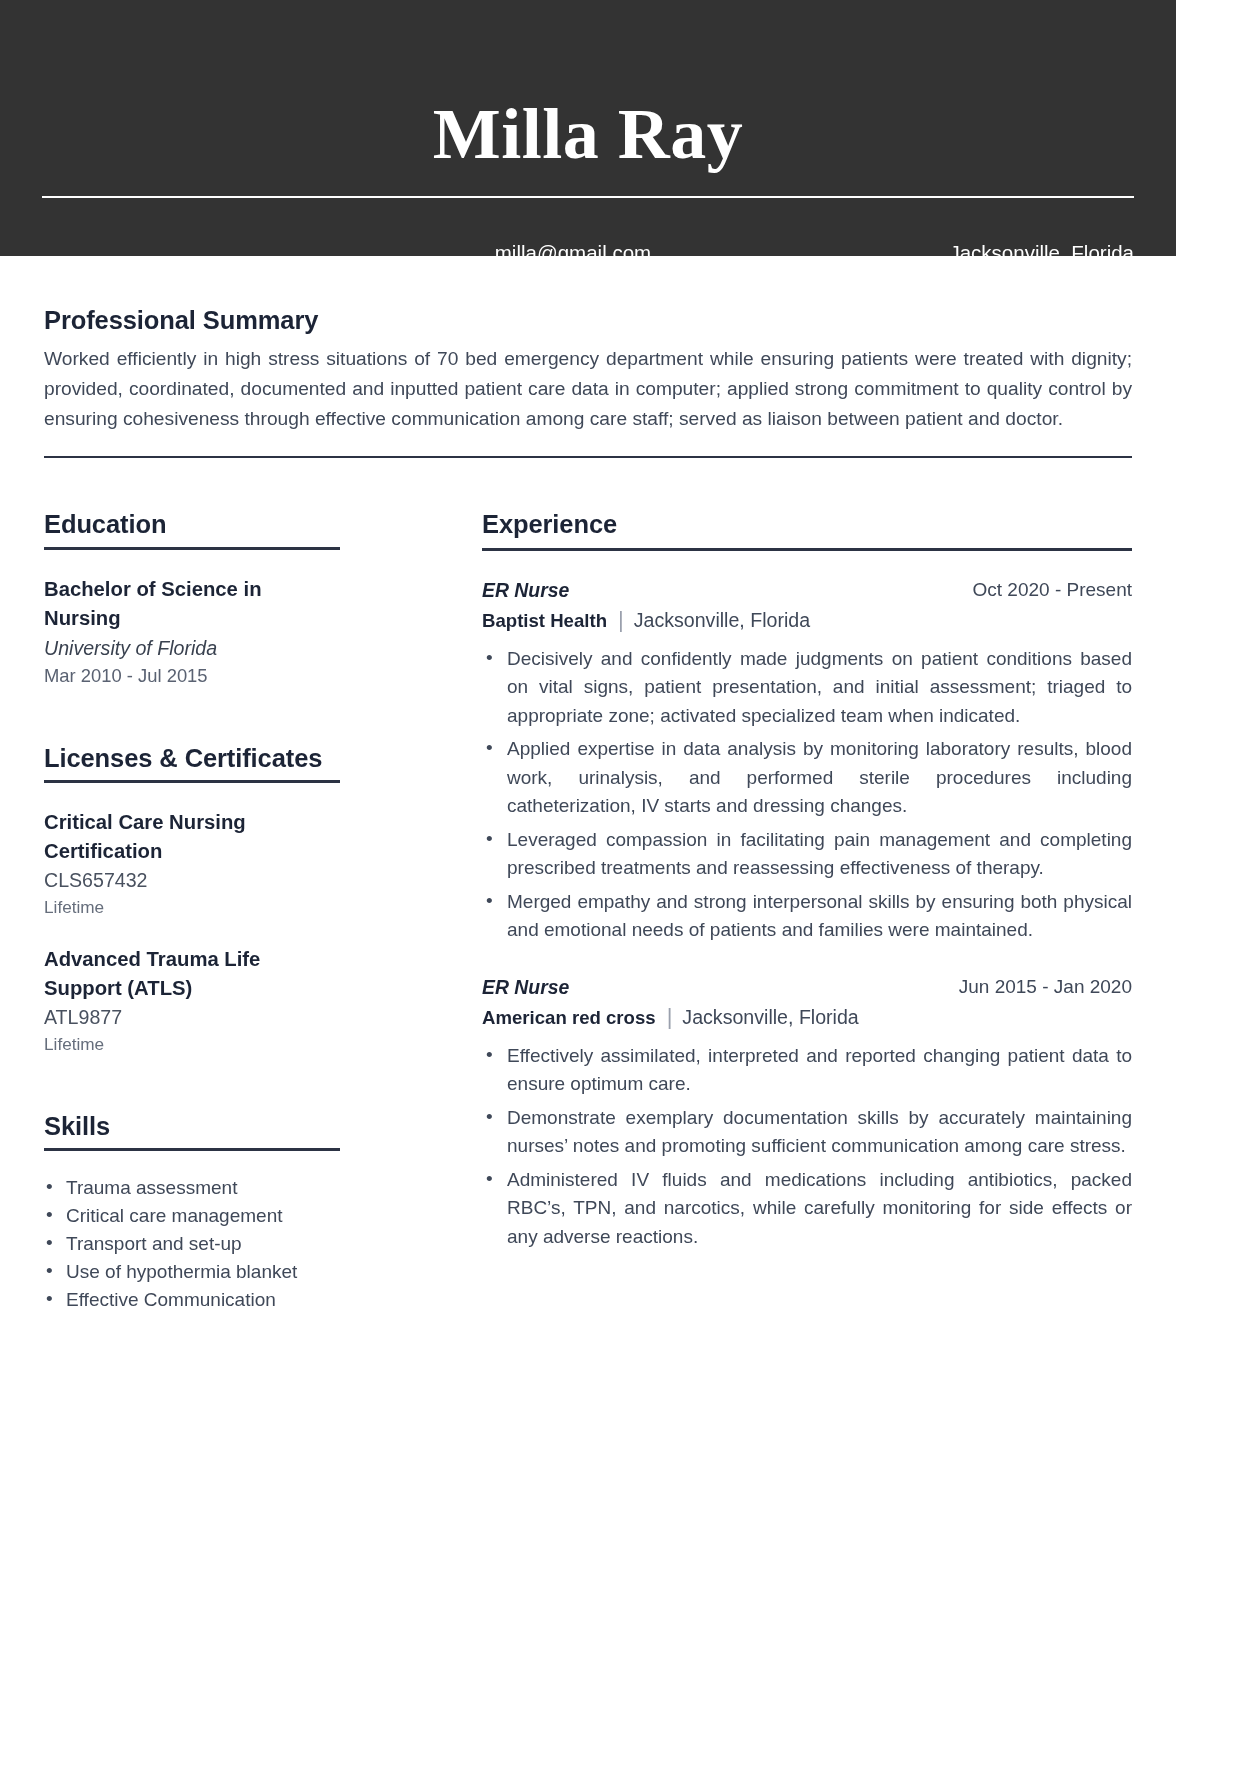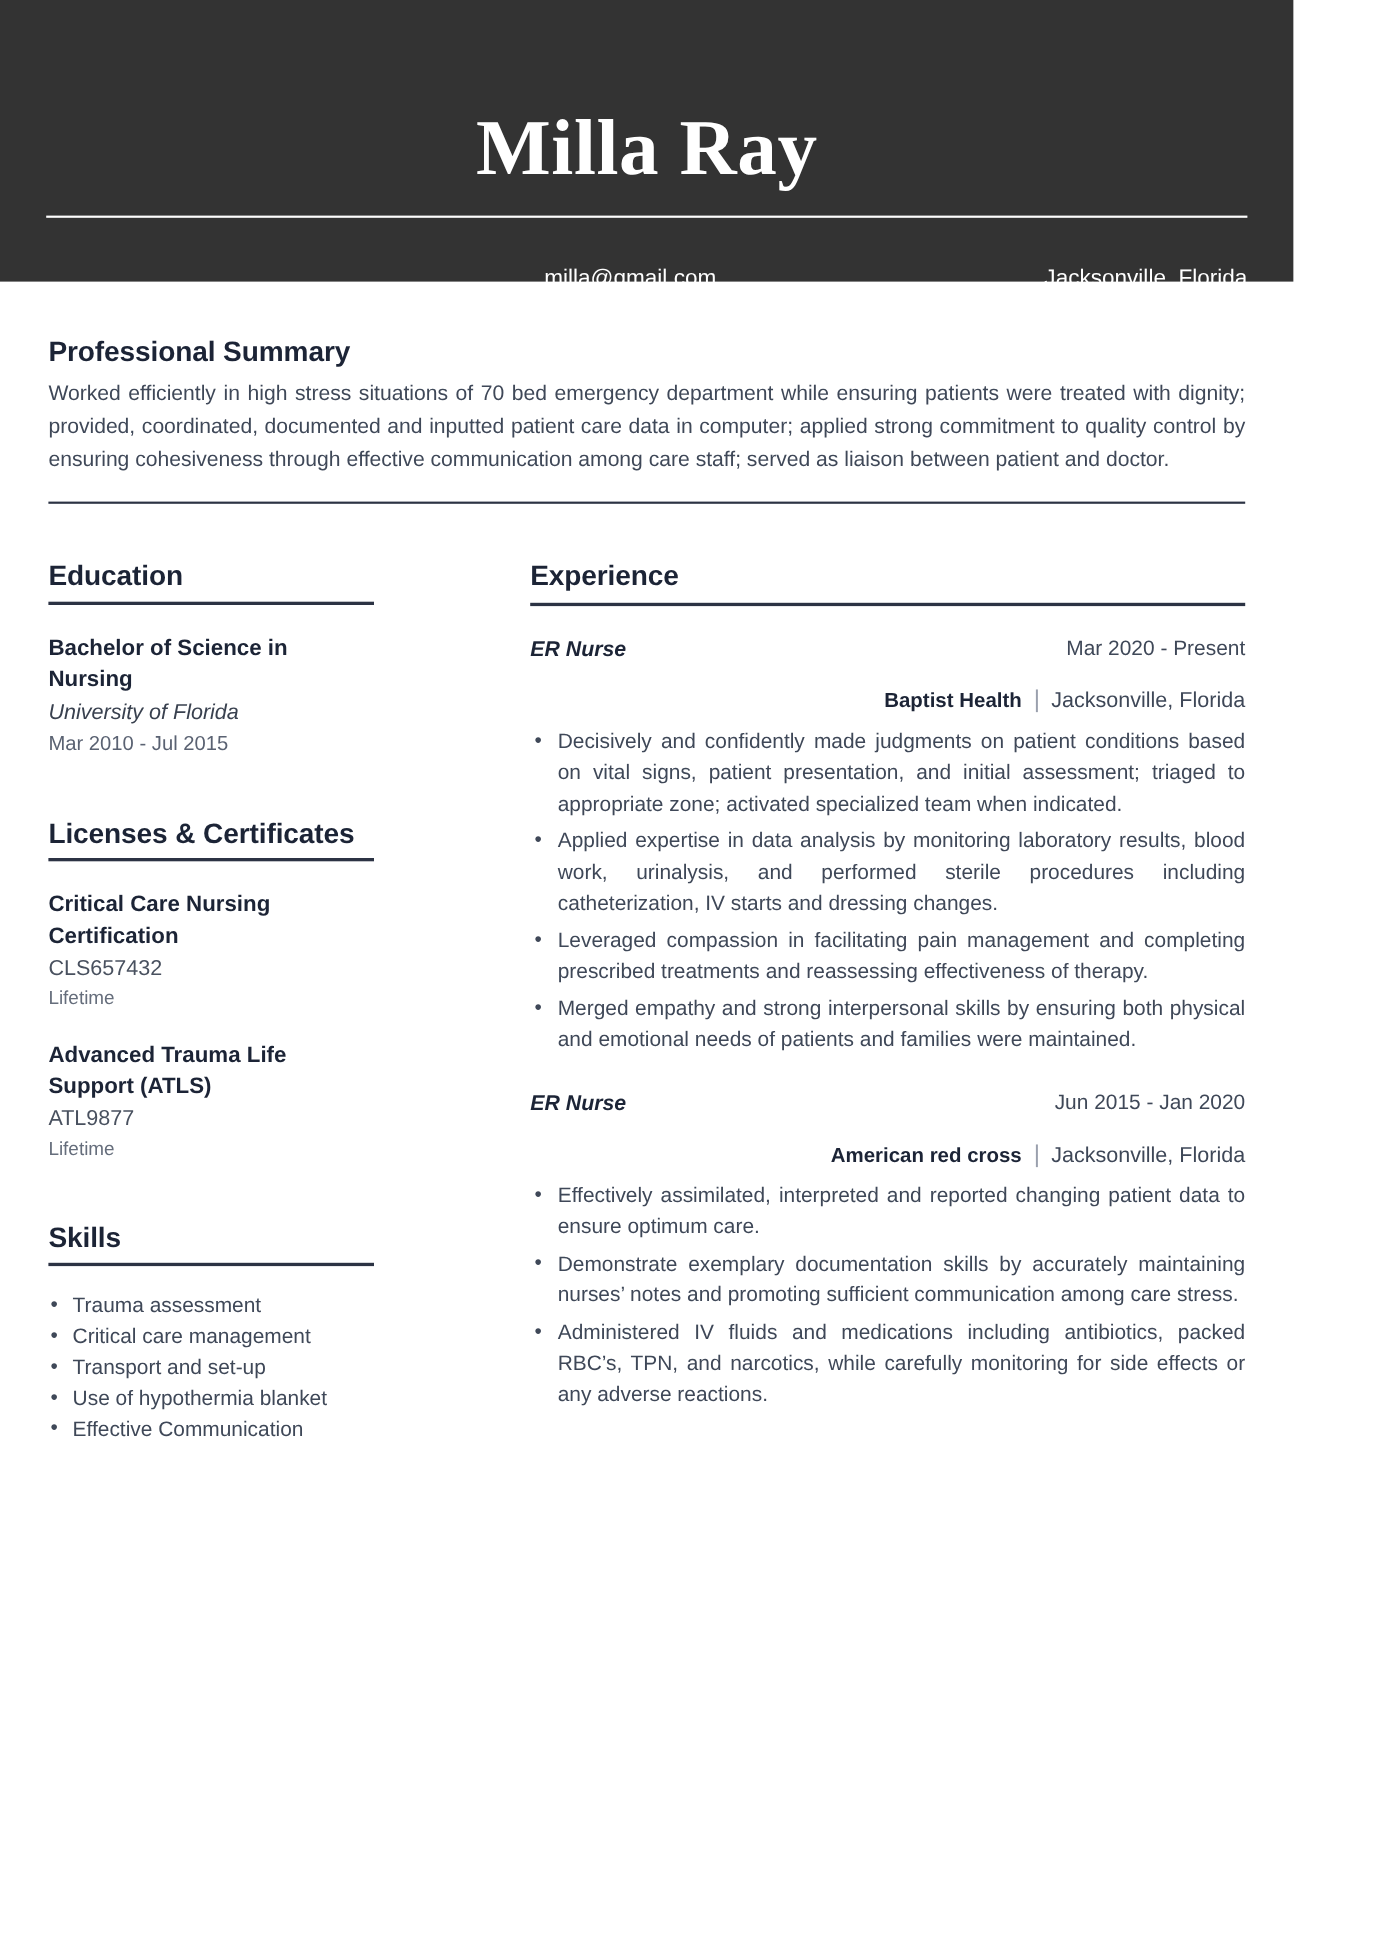--- a/index.html
+++ b/index.html
@@ -178,22 +178,21 @@
   }
   .job-date {
     font-size: 19px;
     line-height: 26px;
     color: #3f4858;
     white-space: nowrap;
   }
   .job-row2 {
     display: flex;
     align-items: baseline;
-    margin-top: 20px;
-    justify-content: flex-end;
+    margin-top: 4px;
   }
   .job-company {
     font-weight: 700;
     font-size: 18.6px;
     line-height: 26px;
     color: #1c2436;
   }
   .job-sep {
     color: #9aa0ad;
     font-size: 22px;
@@ -306,21 +305,21 @@
 
       <div>
         <div class="head-wrap">
           <div class="h-section">Experience</div>
           <div class="head-rule right-rule"></div>
         </div>
 
         <div class="job">
           <div class="job-row1">
             <span class="job-title">ER Nurse</span>
-            <span class="job-date">Mar 2020 - Present</span>
+            <span class="job-date">Oct 2020 - Present</span>
           </div>
           <div class="job-row2">
             <span class="job-company">Baptist Health</span>
             <span class="job-sep">|</span>
             <span class="job-location">Jacksonville, Florida</span>
           </div>
           <ul class="job-bullets">
             <li>Decisively and confidently made judgments on patient conditions based on vital signs, patient presentation, and initial assessment; triaged to appropriate zone; activated specialized team when indicated.</li>
             <li>Applied expertise in data analysis by monitoring laboratory results, blood work, urinalysis, and performed sterile procedures including catheterization, IV starts and dressing changes.</li>
             <li>Leveraged compassion in facilitating pain management and completing prescribed treatments and reassessing effectiveness of therapy.</li>

